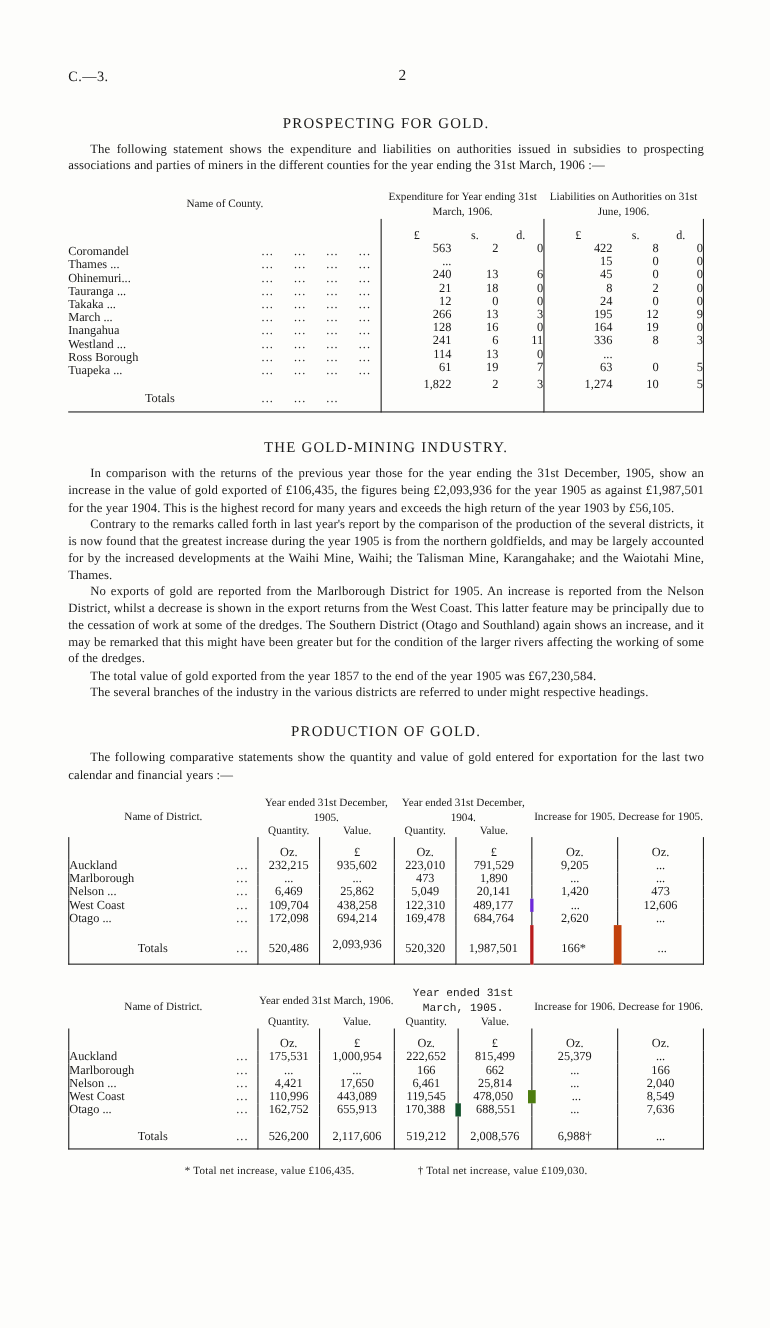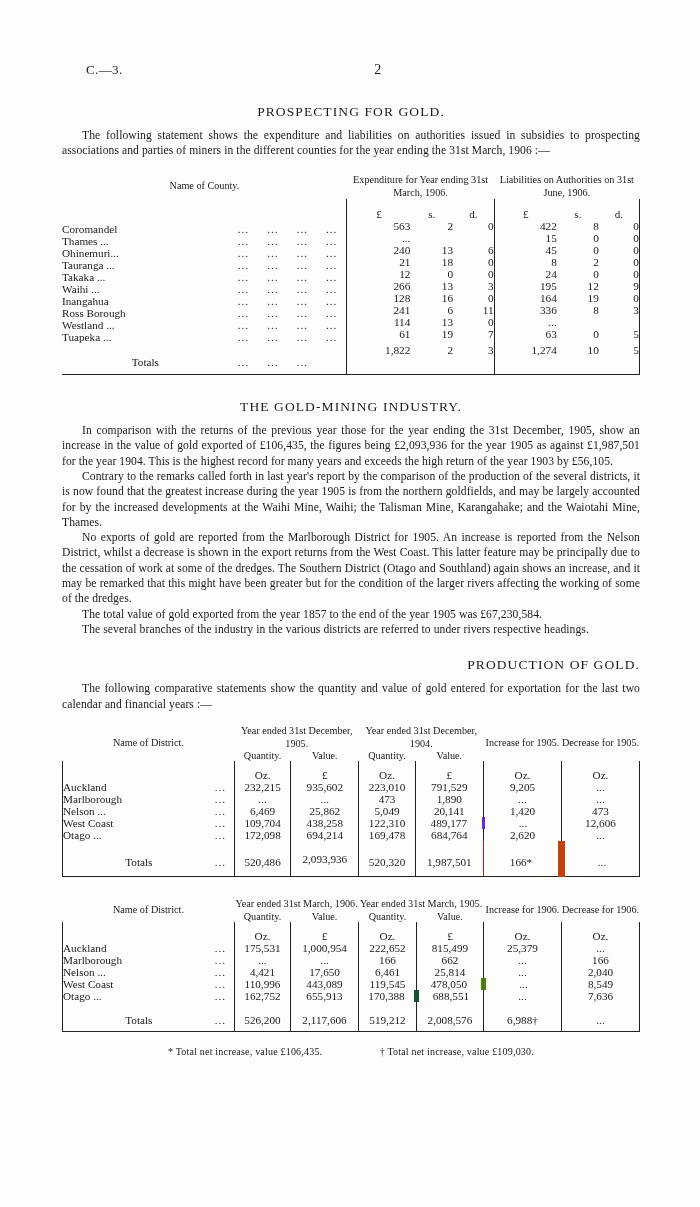--- a/index.html
+++ b/index.html
@@ -20,21 +20,20 @@
     position: absolute;
     left: 62px;
     top: 62px;
     width: 578px;
   }
   .topline {
     display: flex;
     align-items: center;
     font-size: 13px;
     letter-spacing: 0.4px;
-    margin-left: 24px;
   }
   .doc-code {
     width: 150px;
   }
   .page-num {
     flex: 1;
     text-align: center;
     padding-right: 120px;
     font-size: 14px;
   }
@@ -132,42 +131,42 @@
                     <td class="dotcell">...</td>
                   </tr>
             <tr>
                     <td class="cty">Takaka   ...</td>
                     <td class="dotcell">...</td>
                     <td class="dotcell">...</td>
                     <td class="dotcell">...</td>
                     <td class="dotcell">...</td>
                   </tr>
             <tr>
-                    <td class="cty">Waihi     ...</td>
+                    <td class="cty">March     ...</td>
                     <td class="dotcell">...</td>
                     <td class="dotcell">...</td>
                     <td class="dotcell">...</td>
                     <td class="dotcell">...</td>
                   </tr>
             <tr>
                     <td class="cty">Inangahua</td>
                     <td class="dotcell">...</td>
                     <td class="dotcell">...</td>
                     <td class="dotcell">...</td>
                     <td class="dotcell">...</td>
                   </tr>
             <tr>
+                    <td class="cty">Westland ...</td>
+                    <td class="dotcell">...</td>
+                    <td class="dotcell">...</td>
+                    <td class="dotcell">...</td>
+                    <td class="dotcell">...</td>
+                  </tr>
+            <tr>
                     <td class="cty">Ross Borough</td>
-                    <td class="dotcell">...</td>
-                    <td class="dotcell">...</td>
-                    <td class="dotcell">...</td>
-                    <td class="dotcell">...</td>
-                  </tr>
-            <tr>
-                    <td class="cty">Westland ...</td>
                     <td class="dotcell">...</td>
                     <td class="dotcell">...</td>
                     <td class="dotcell">...</td>
                     <td class="dotcell">...</td>
                   </tr>
             <tr>
                     <td class="cty">Tuapeka  ...</td>
                     <td class="dotcell">...</td>
                     <td class="dotcell">...</td>
                     <td class="dotcell">...</td>
@@ -326,23 +325,23 @@
         </td>
       </tr>
     </tbody>
       </table>
 
     <h2 class="section-title" style="margin-top:24px;">THE GOLD-MINING INDUSTRY.</h2>
     <p class="body">In comparison with the returns of the previous year those for the year ending the 31st December, 1905, show an increase in the value of gold exported of £106,435, the figures being £2,093,936 for the year 1905 as against £1,987,501 for the year 1904.   This is the highest record for many years and exceeds the high return of the year 1903 by £56,105.</p>
     <p class="body">Contrary to the remarks called forth in last year's report by the comparison of the production of the several districts, it is now found that the greatest increase during the year 1905 is from the northern goldfields, and may be largely accounted for by the increased developments at the Waihi Mine, Waihi; the Talisman Mine, Karangahake; and the Waiotahi Mine, Thames.</p>
     <p class="body">No exports of gold are reported from the Marlborough District for 1905.   An increase is reported from the Nelson District, whilst a decrease is shown in the export returns from the West Coast.   This latter feature may be principally due to the cessation of work at some of the dredges.   The Southern District (Otago and Southland) again shows an increase, and it may be remarked that this might have been greater but for the condition of the larger rivers affecting the working of some of the dredges.</p>
     <p class="body">The total value of gold exported from the year 1857 to the end of the year 1905 was £67,230,584.</p>
-    <p class="body">The several branches of the industry in the various districts are referred to under rivers respective headings.</p>
-
-    <h2 class="section-title" style="margin-top:20px;text-align:right;">PRODUCTION OF GOLD.</h2>
+    <p class="body">The several branches of the industry in the various districts are referred to under might respective headings.</p>
+
+    <h2 class="section-title" style="margin-top:20px;">PRODUCTION OF GOLD.</h2>
     <p class="body">The following comparative statements show the quantity and value of gold entered for exportation for the last two calendar and financial years :—</p>
 
     <table class="tbl1" style="margin-top:12px;">
       <tbody>
           <tr>
         <td class="box hdrcell" rowspan="2" style="width:172px;">Name of District.</td>
         <td class="box hdrcell" colspan="2" style="width:152px;">Year ended 31st December, 1905.</td>
         <td class="box hdrcell" colspan="2" style="width:152px;">Year ended 31st December, 1904.</td>
         <td class="box hdrcell" rowspan="2" style="width:78px;">Increase for 1905.</td>
         <td class="box hdrcell" rowspan="2" style="width:78px;">Decrease for 1905.</td>
@@ -405,33 +404,33 @@
         <td class="ctr" style="border-right:1px solid #222;">169,478</td>
         <td class="ctr" style="border-right:1px solid #222;">684,764</td>
         <td class="ctr" style="border-right:1px solid #222;">2,620</td>
         <td class="ctr" style="border-right:1px solid #222;">...</td>
       </tr>
       <tr>
         <td class="ctr" style="border-left:1px solid #222;border-right:1px solid #222;border-bottom:1px solid #222;padding-top:12px;padding-bottom:5px;"><span>Totals</span><span class="dotcell" style="float:right;padding-right:8px;">...</span></td>
         <td class="ctr hline" style="border-right:1px solid #222;border-bottom:1px solid #222;padding-top:12px;padding-bottom:5px;">520,486</td>
         <td class="ctr hline" style="border-right:1px solid #222;border-bottom:1px solid #222;padding-top:12px;padding-bottom:11px;">2,093,936</td>
         <td class="ctr hline" style="border-right:1px solid #222;border-bottom:1px solid #222;padding-top:12px;padding-bottom:5px;">520,320</td>
-        <td class="ctr hline" style="border-right:1px solid #b91c1c;border-bottom:1px solid #222;padding-top:12px;padding-bottom:5px;">1,987,501</td>
+        <td class="ctr hline" style="border-right:3px solid #b91c1c;border-bottom:1px solid #222;padding-top:12px;padding-bottom:5px;">1,987,501</td>
         <td class="ctr hline" style="border-right:7px solid #c2410c;border-bottom:1px solid #222;padding-top:12px;padding-bottom:5px;">166*</td>
         <td class="ctr hline" style="border-right:1px solid #222;border-bottom:1px solid #222;padding-top:12px;padding-bottom:5px;">...</td>
       </tr>
     </tbody>
       </table>
 
     <table class="tbl1" style="margin-top:20px;">
       <tbody>
           <tr>
         <td class="box hdrcell" rowspan="2" style="width:172px;">Name of District.</td>
         <td class="box hdrcell" colspan="2" style="width:152px;">Year ended 31st March, 1906.</td>
-        <td class="box hdrcell" colspan="2" style="width:152px;">Year ended 31st March, 1905.</td>
+        <td class="box hdrcell" colspan="2" style="width:152px;font-family:Liberation Mono, monospace;">Year ended 31st March, 1905.</td>
         <td class="box hdrcell" rowspan="2" style="width:78px;">Increase for 1906.</td>
         <td class="box hdrcell" rowspan="2" style="width:78px;">Decrease for 1906.</td>
       </tr>
       <tr>
         <td class="box lbl-sub">Quantity.</td>
         <td class="box lbl-sub">Value.</td>
         <td class="box lbl-sub">Quantity.</td>
         <td class="box lbl-sub">Value.</td>
       </tr>
       <tr class="unit-row">
@@ -468,21 +467,21 @@
         <td class="ctr" style="border-right:1px solid #222;">6,461</td>
         <td class="ctr" style="border-right:1px solid #222;">25,814</td>
         <td class="ctr" style="border-right:1px solid #222;">...</td>
         <td class="ctr" style="border-right:1px solid #222;">2,040</td>
       </tr>
       <tr>
         <td class="pl" style="border-left:1px solid #222;border-right:1px solid #222;"><span>West Coast</span><span class="dotcell" style="float:right;padding-right:8px;">...</span></td>
         <td class="ctr" style="border-right:1px solid #222;">110,996</td>
         <td class="ctr" style="border-right:1px solid #222;">443,089</td>
         <td class="ctr" style="border-right:1px solid #222;">119,545</td>
-        <td class="ctr" style="border-right:5px solid #4d7c0f;font-family:Liberation Serif, serif;">478,050</td>
+        <td class="ctr" style="border-right:7px solid #4d7c0f;font-family:Liberation Serif, serif;">478,050</td>
         <td class="ctr" style="border-right:1px solid #222;">...</td>
         <td class="ctr" style="border-right:1px solid #222;">8,549</td>
       </tr>
       <tr>
         <td class="pl" style="border-left:1px solid #222;border-right:1px solid #222;"><span>Otago   ...</span><span class="dotcell" style="float:right;padding-right:8px;">...</span></td>
         <td class="ctr" style="border-right:1px solid #222;">162,752</td>
         <td class="ctr" style="border-right:1px solid #222;">655,913</td>
         <td class="ctr" style="border-right:5px solid #14532d;margin-top:23px;">170,388</td>
         <td class="ctr" style="border-right:1px solid #222;">688,551</td>
         <td class="ctr" style="border-right:1px solid #222;">...</td>

